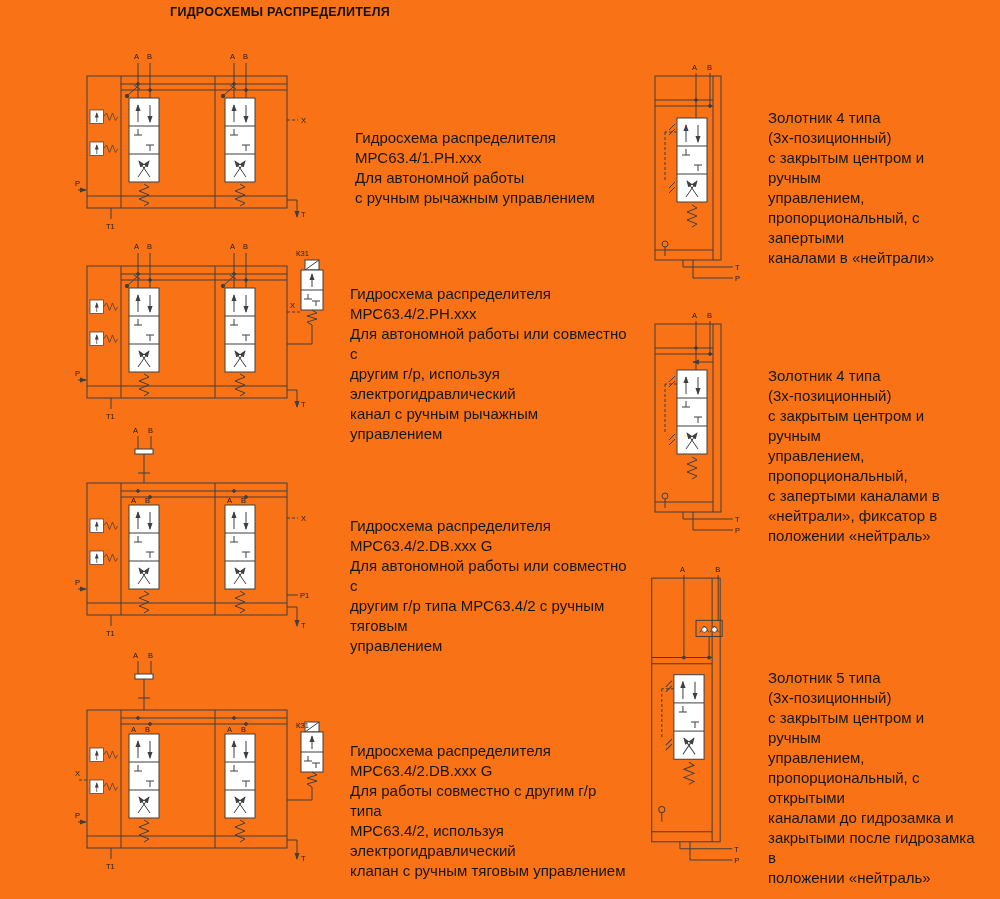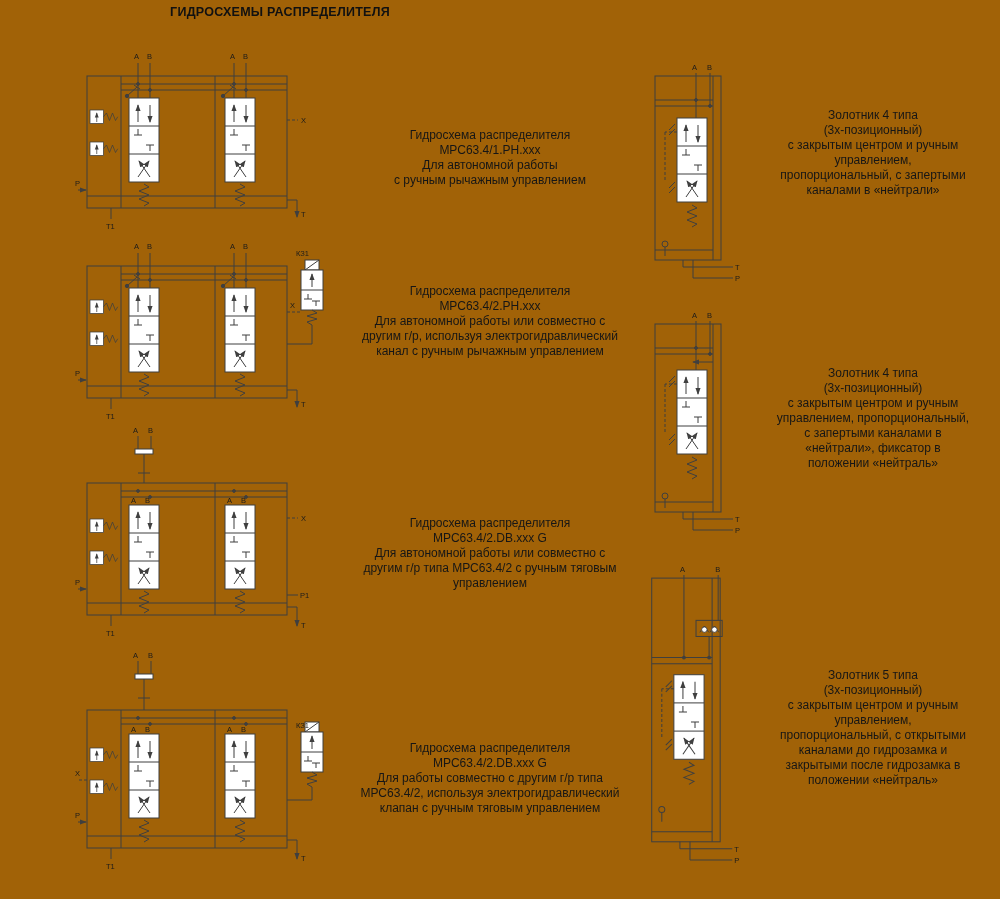--- a/index.html
+++ b/index.html
@@ -1,22 +1,22 @@
 <!DOCTYPE html>
 <html><head>
 <meta charset="utf-8">
 <style>
   html,body { margin:0; padding:0; background:#ffffff; }
   body { width:1000px; height:899px; position:relative; overflow:hidden;
          font-family:"Liberation Sans","DejaVu Sans",sans-serif; }
-  .page { position:absolute; inset:0; background:#a16207; }
+  .page { position:absolute; inset:0; background:#f97316; }
   .hdr { position:absolute; margin:0; font-size:12.5px; font-weight:bold; color:#111;
          text-align:center; letter-spacing:.25px; }
-  .cap { position:absolute; white-space:pre-line; text-align:center; font-size:12px;
-         line-height:15px; color:#161616; }
+  .cap { position:absolute; white-space:pre-line; text-align:left; font-size:15px;
+         line-height:20px; color:#161616; }
   .fig { position:absolute; }
   .fig svg { width:100%; height:100%; display:block; }
   .fig text { font:7.5px "Liberation Sans","DejaVu Sans",sans-serif; fill:#1b1b1b; stroke:none; }
 </style>
 </head>
 <body>
 
 <div class="page">
 
   <h1 class="hdr" style="left:80px; top:5px; width:400px;">ГИДРОСХЕМЫ РАСПРЕДЕЛИТЕЛЯ</h1>

